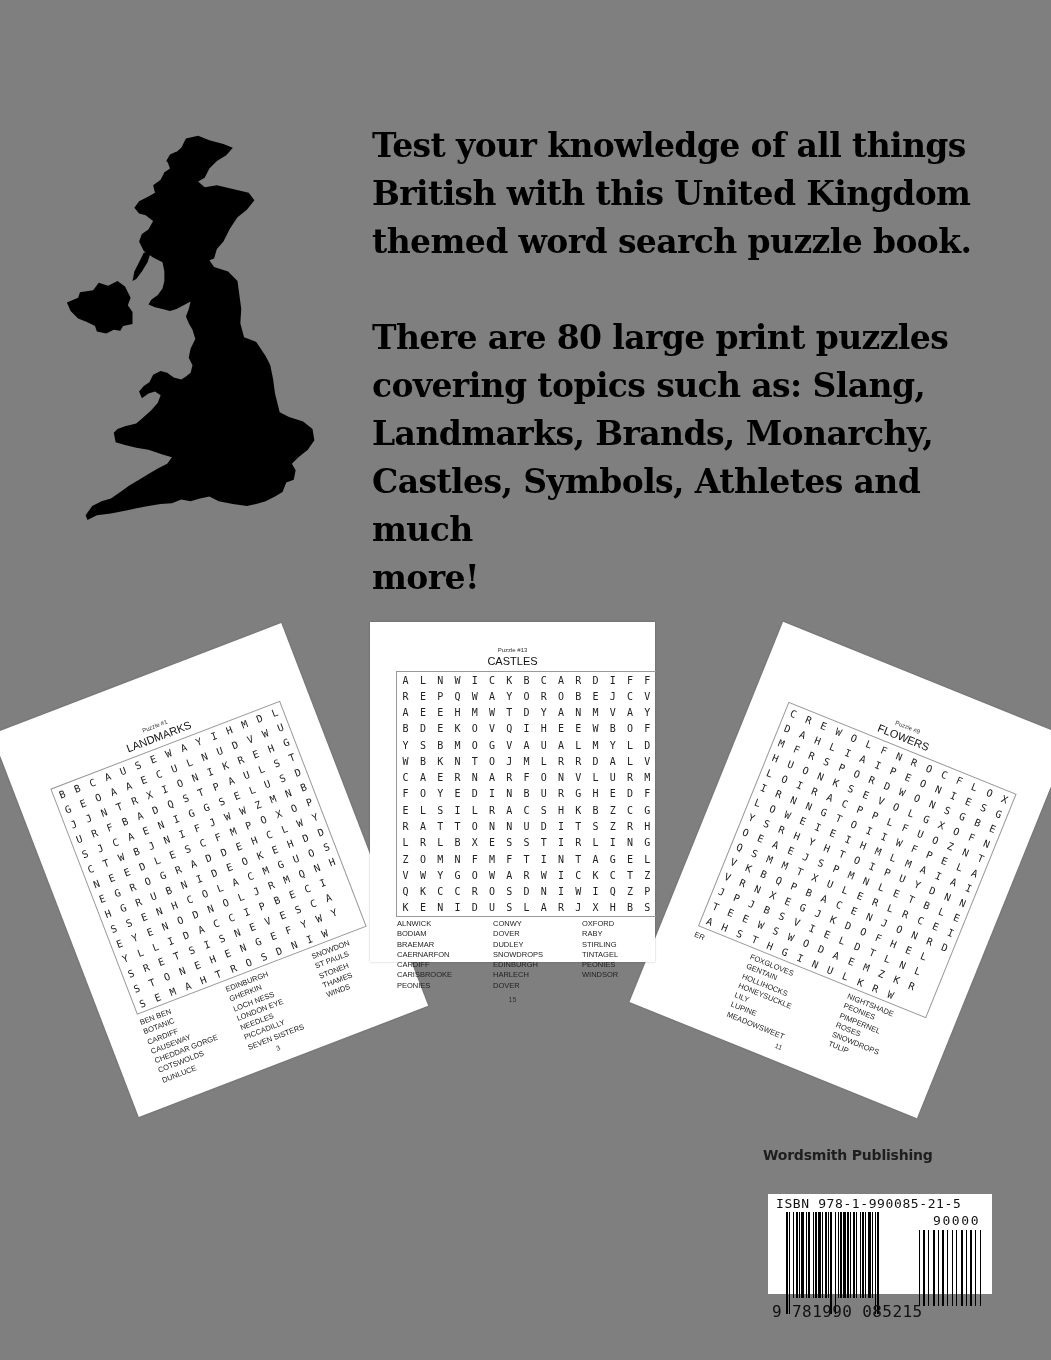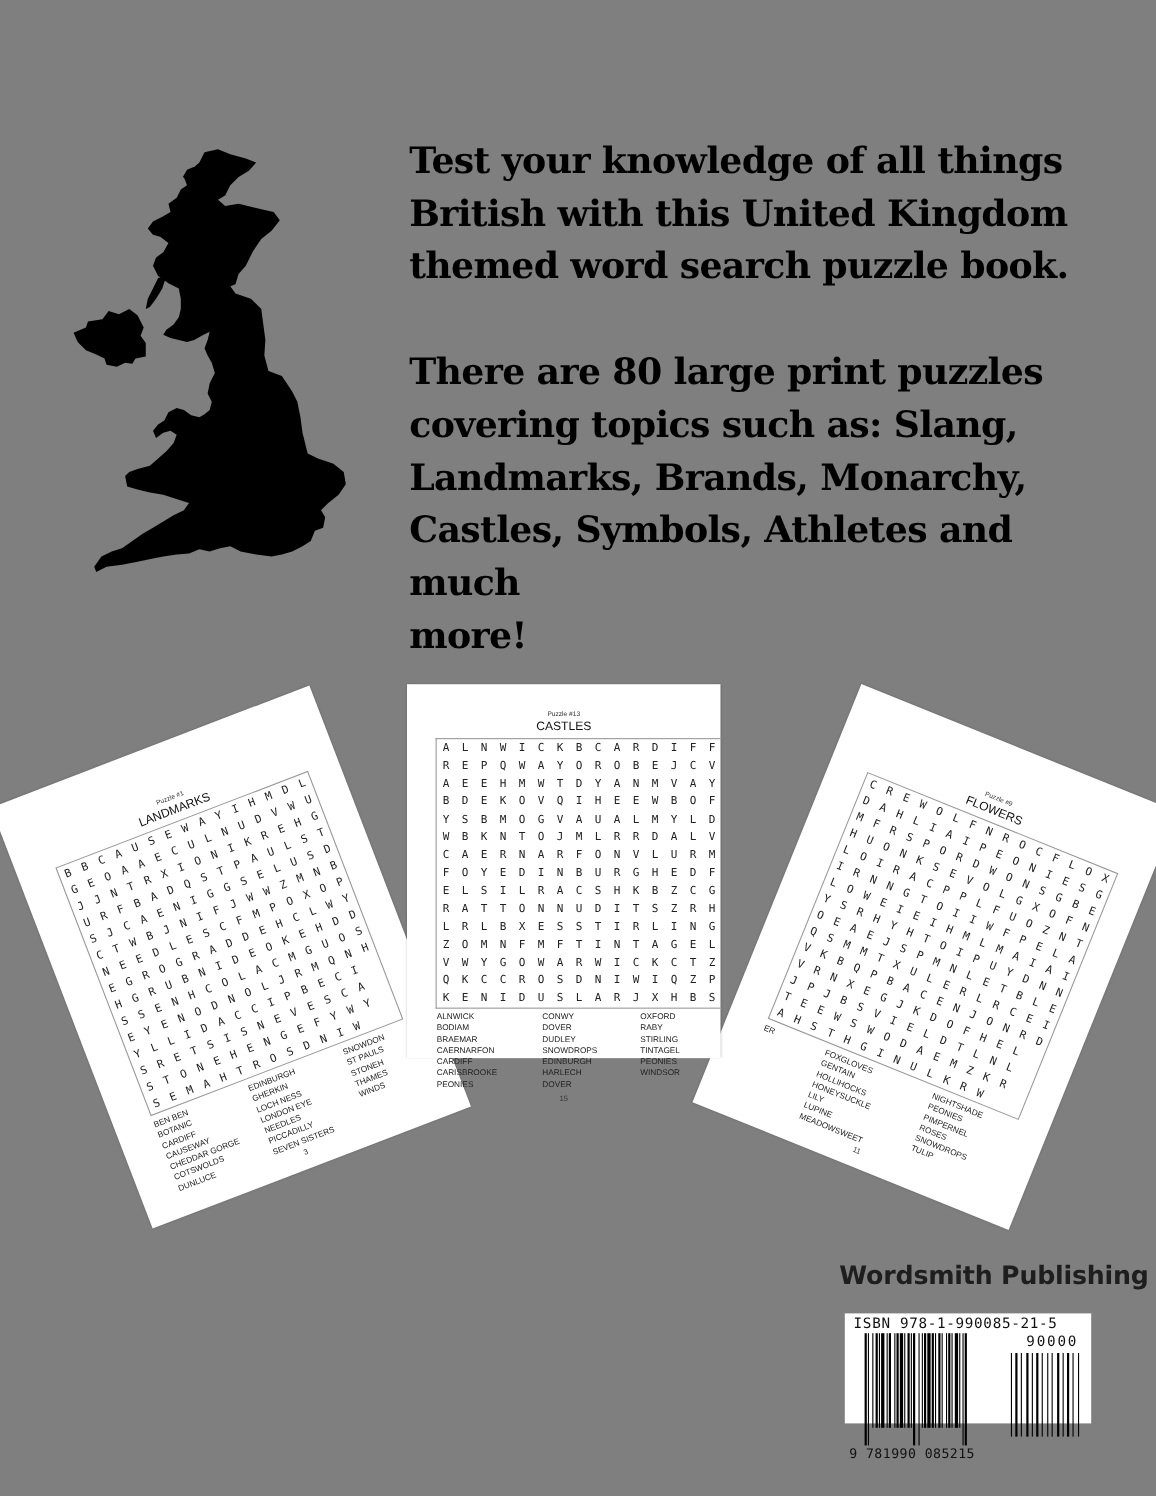--- a/index.html
+++ b/index.html
@@ -9,25 +9,25 @@
   .blurb p{margin:0 0 48px 0;}
   .page{position:absolute;background:#fff;box-shadow:0 0 2px rgba(0,0,0,0.25);}
   .page .ptitle-small{position:absolute;left:0;right:0;text-align:center;font-size:6px;color:#333;}
   .page .ptitle{position:absolute;left:0;right:0;text-align:center;font-size:11px;color:#111;}
   .grid{position:absolute;border:1px solid #999;}
   .grid table{border-collapse:collapse;width:100%;height:100%;}
   .grid td{font-family:"DejaVu Sans Mono","Liberation Mono",monospace;font-size:10px;color:#222;text-align:center;padding:0;}
   .wordlist{position:absolute;font-size:7.5px;color:#222;line-height:10.3px;}
   .wordlist .col{position:absolute;top:0;white-space:nowrap;}
   .pagenum{position:absolute;left:0;right:0;text-align:center;font-size:7px;color:#333;}
-  .publisher{position:absolute;left:763px;top:1147px;font-family:"DejaVu Sans",sans-serif;font-weight:bold;font-size:23px;color:#1e1e1e;letter-spacing:-0.2px;text-align:center;}
+  .publisher{position:absolute;left:763px;top:1147px;font-family:"DejaVu Sans",sans-serif;font-weight:bold;font-size:14px;color:#1e1e1e;letter-spacing:-0.2px;text-align:center;}
   .barcode{position:absolute;left:768px;top:1194px;width:224px;height:100px;background:#fff;}
   .barcode .isbn{position:absolute;left:8px;top:2px;font-family:"DejaVu Sans Mono",monospace;font-size:13px;color:#111;letter-spacing:0.6px;}
   .barcode .addon{position:absolute;left:155px;top:19px;font-family:"DejaVu Sans Mono",monospace;font-size:13px;color:#111;letter-spacing:1.6px;margin-left:10px;}
-  .barcode .digits{position:absolute;left:4px;top:120px;font-family:"DejaVu Sans Mono",monospace;font-size:12px;color:#111;letter-spacing:0.4px;}
+  .barcode .digits{position:absolute;left:4px;top:108px;font-family:"DejaVu Sans Mono",monospace;font-size:16px;color:#111;letter-spacing:0.4px;}
 </style>
 </head>
 <body>
 
 <svg class="map" viewBox="0 0 320 430" xmlns="http://www.w3.org/2000/svg">
 
   <path fill="#000" d="M18,183 L30,178 L32,172 L46,170 L52,162 L62,165 L72,160 L80,166 L86,178 L83,186 L88,193 L88,206 L78,208 L75,213 L68,212 L60,216 L50,214 L48,208 L40,204 L30,200 L22,192 Z"></path>
 
   <path fill="#000" d="M145,8 L158,5 L170,10 L185,14 L195,18 L188,26 L178,32 L170,40 L165,50 L158,54 L165,60 L178,58 L195,62 L212,66 L218,74 L210,84 L200,92 L192,104 L185,118 L178,126 L175,136 L170,138 L175,145 L190,150 L200,160 L202,175 L204,190 L203,205 L207,220 L220,225 L230,240 L235,250 L238,265 L240,280 L245,300 L255,305 L270,310 L280,318 L282,330 L275,340 L265,348 L258,355 L262,362 L260,372 L252,375 L248,385 L240,390 L230,395 L220,398 L210,400 L195,398 L180,395 L170,390 L160,392 L150,395 L140,393 L130,397 L118,398 L105,400 L95,402 L80,405 L65,408 L50,410 L40,415 L38,410 L45,400 L55,395 L65,392 L75,385 L85,378 L95,372 L105,366 L115,360 L125,355 L130,348 L120,345 L105,340 L92,338 L80,335 L70,332 L68,322 L72,318 L80,315 L92,312 L100,305 L108,298 L115,290 L118,282 L112,278 L105,280 L98,285 L95,278 L100,272 L106,268 L110,260 L118,256 L125,258 L132,263 L140,265 L145,262 L150,258 L152,250 L148,242 L150,232 L155,222 L152,212 L148,205 L145,198 L148,190 L150,182 L144,185 L135,190 L128,192 L120,190 L112,188 L105,185 L108,180 L115,175 L120,168 L122,160 L122,150 L120,140 L110,135 L100,128 L95,118 L98,110 L105,105 L110,96 L102,90 L95,88 L90,82 L95,75 L105,70 L112,66 L110,58 L118,52 L122,44 L128,40 L125,32 L132,25 L140,18 Z"></path>
 

